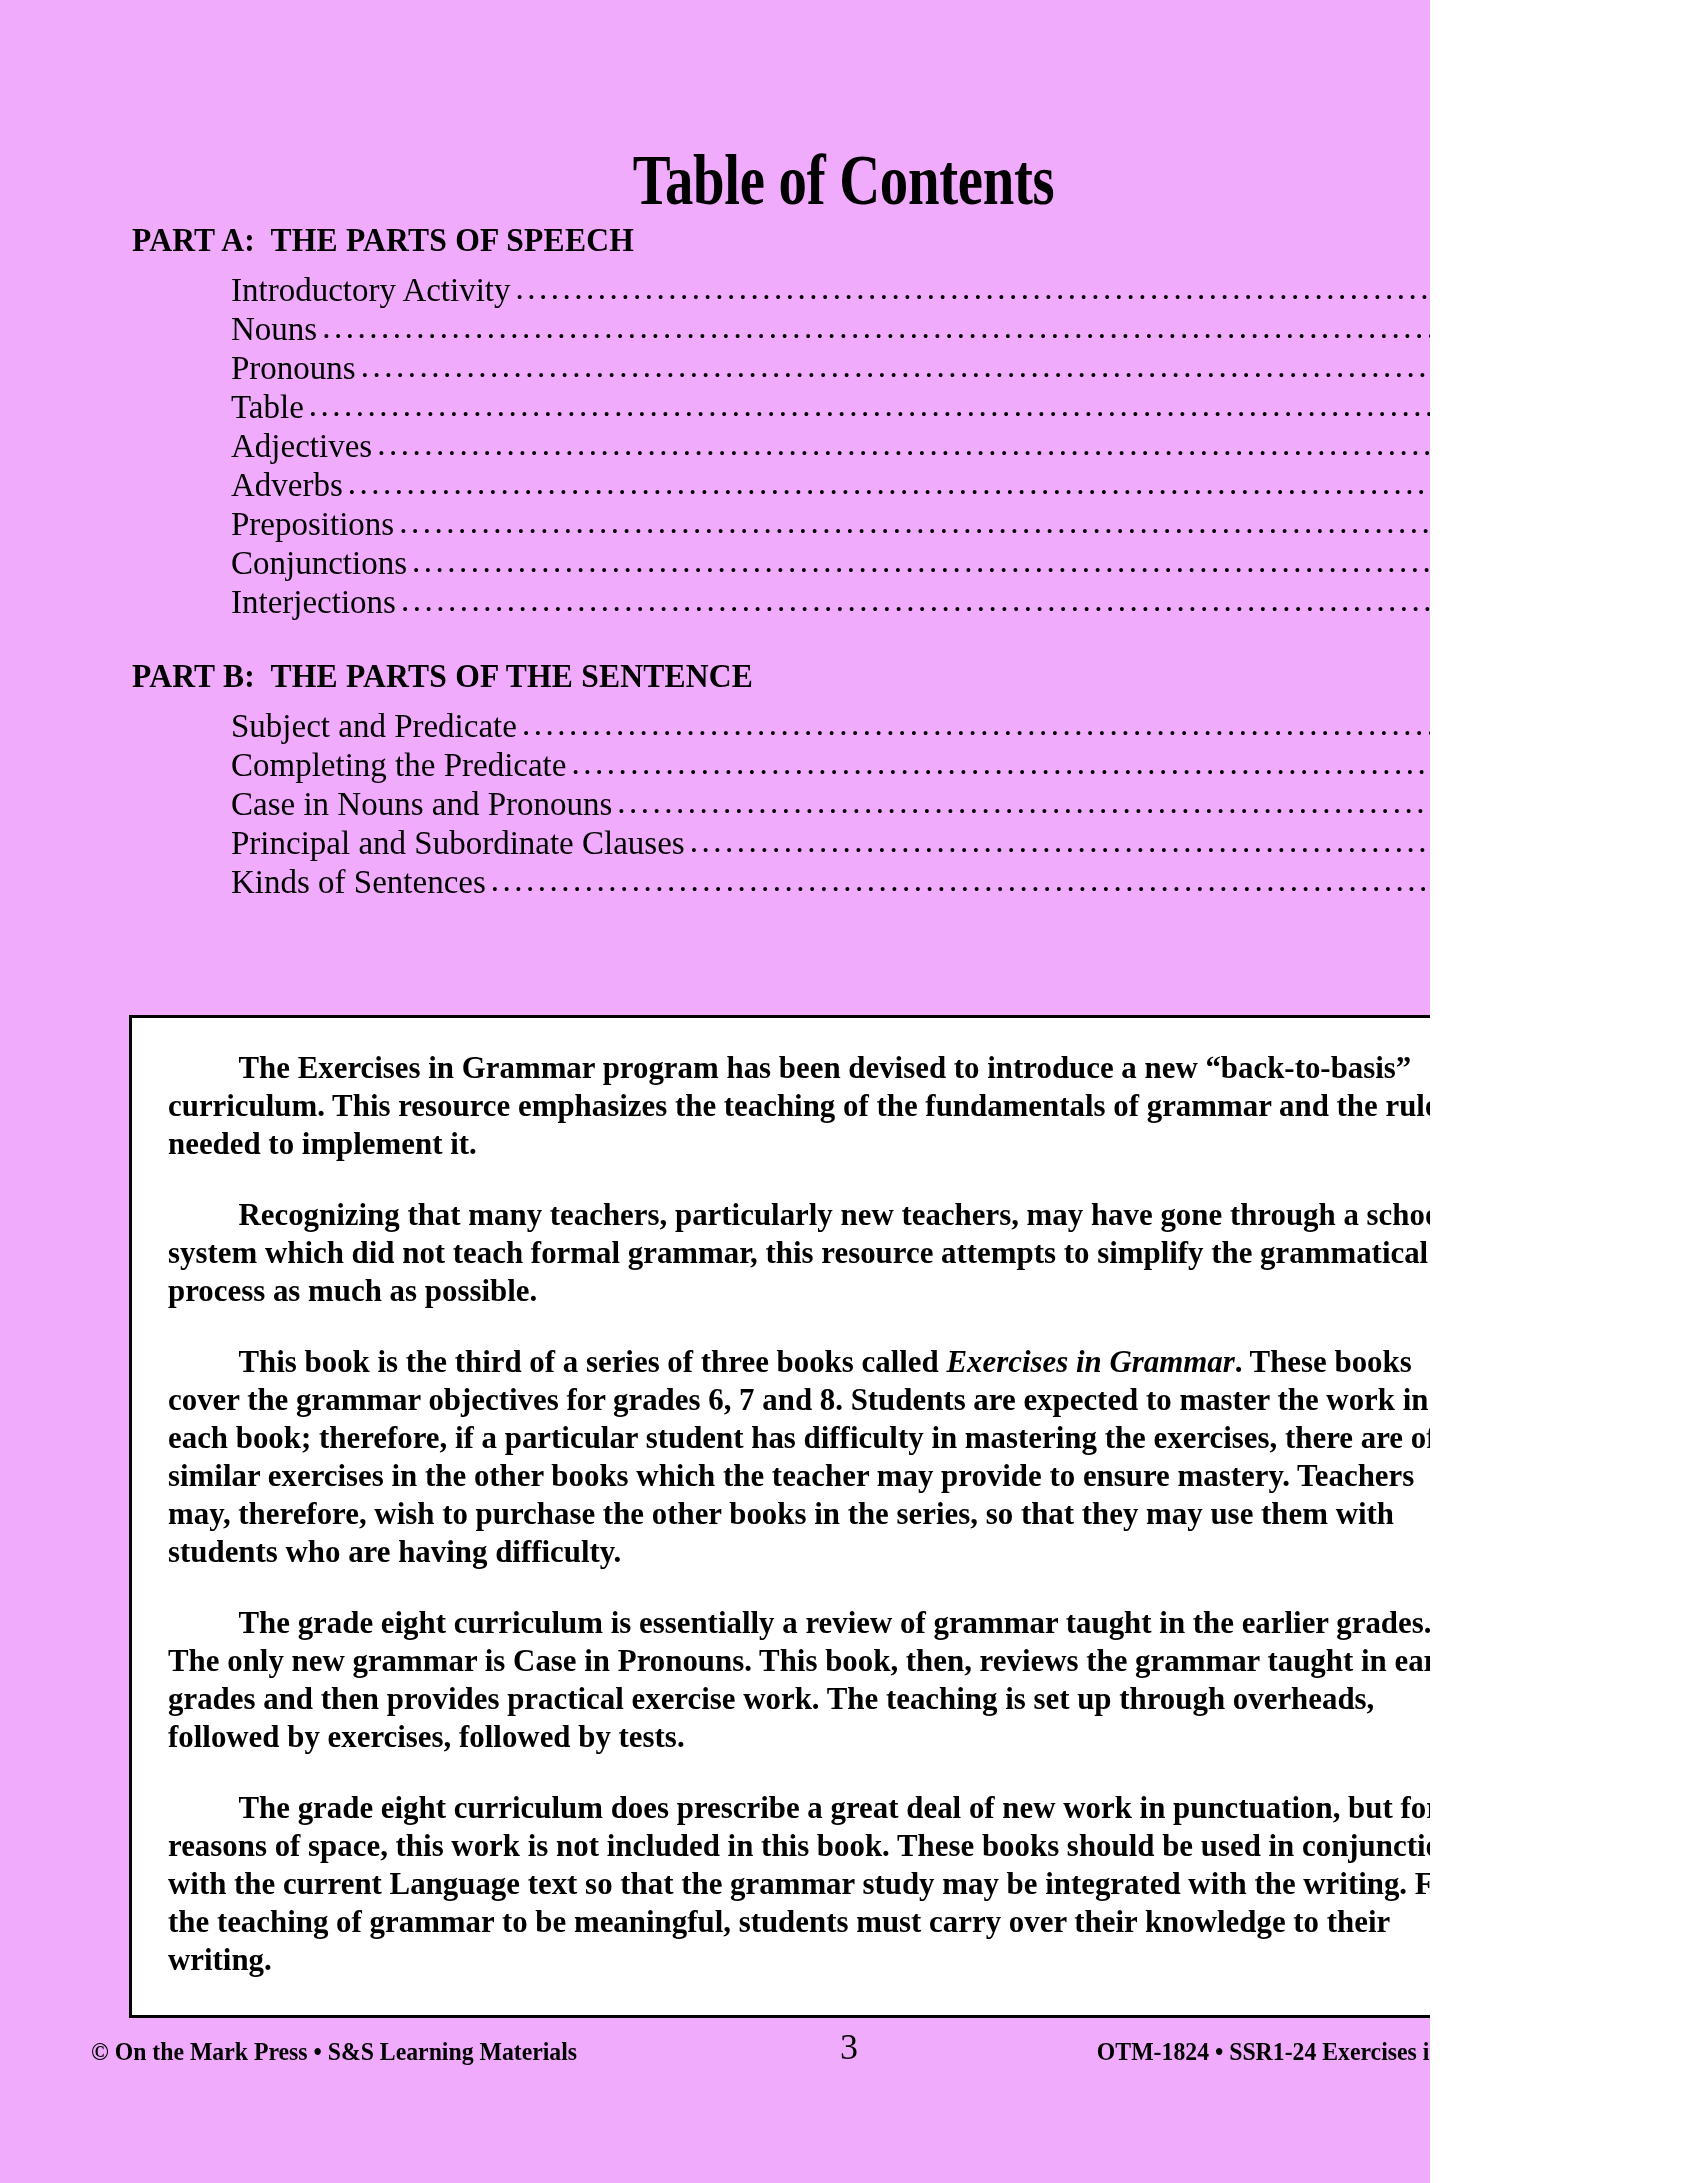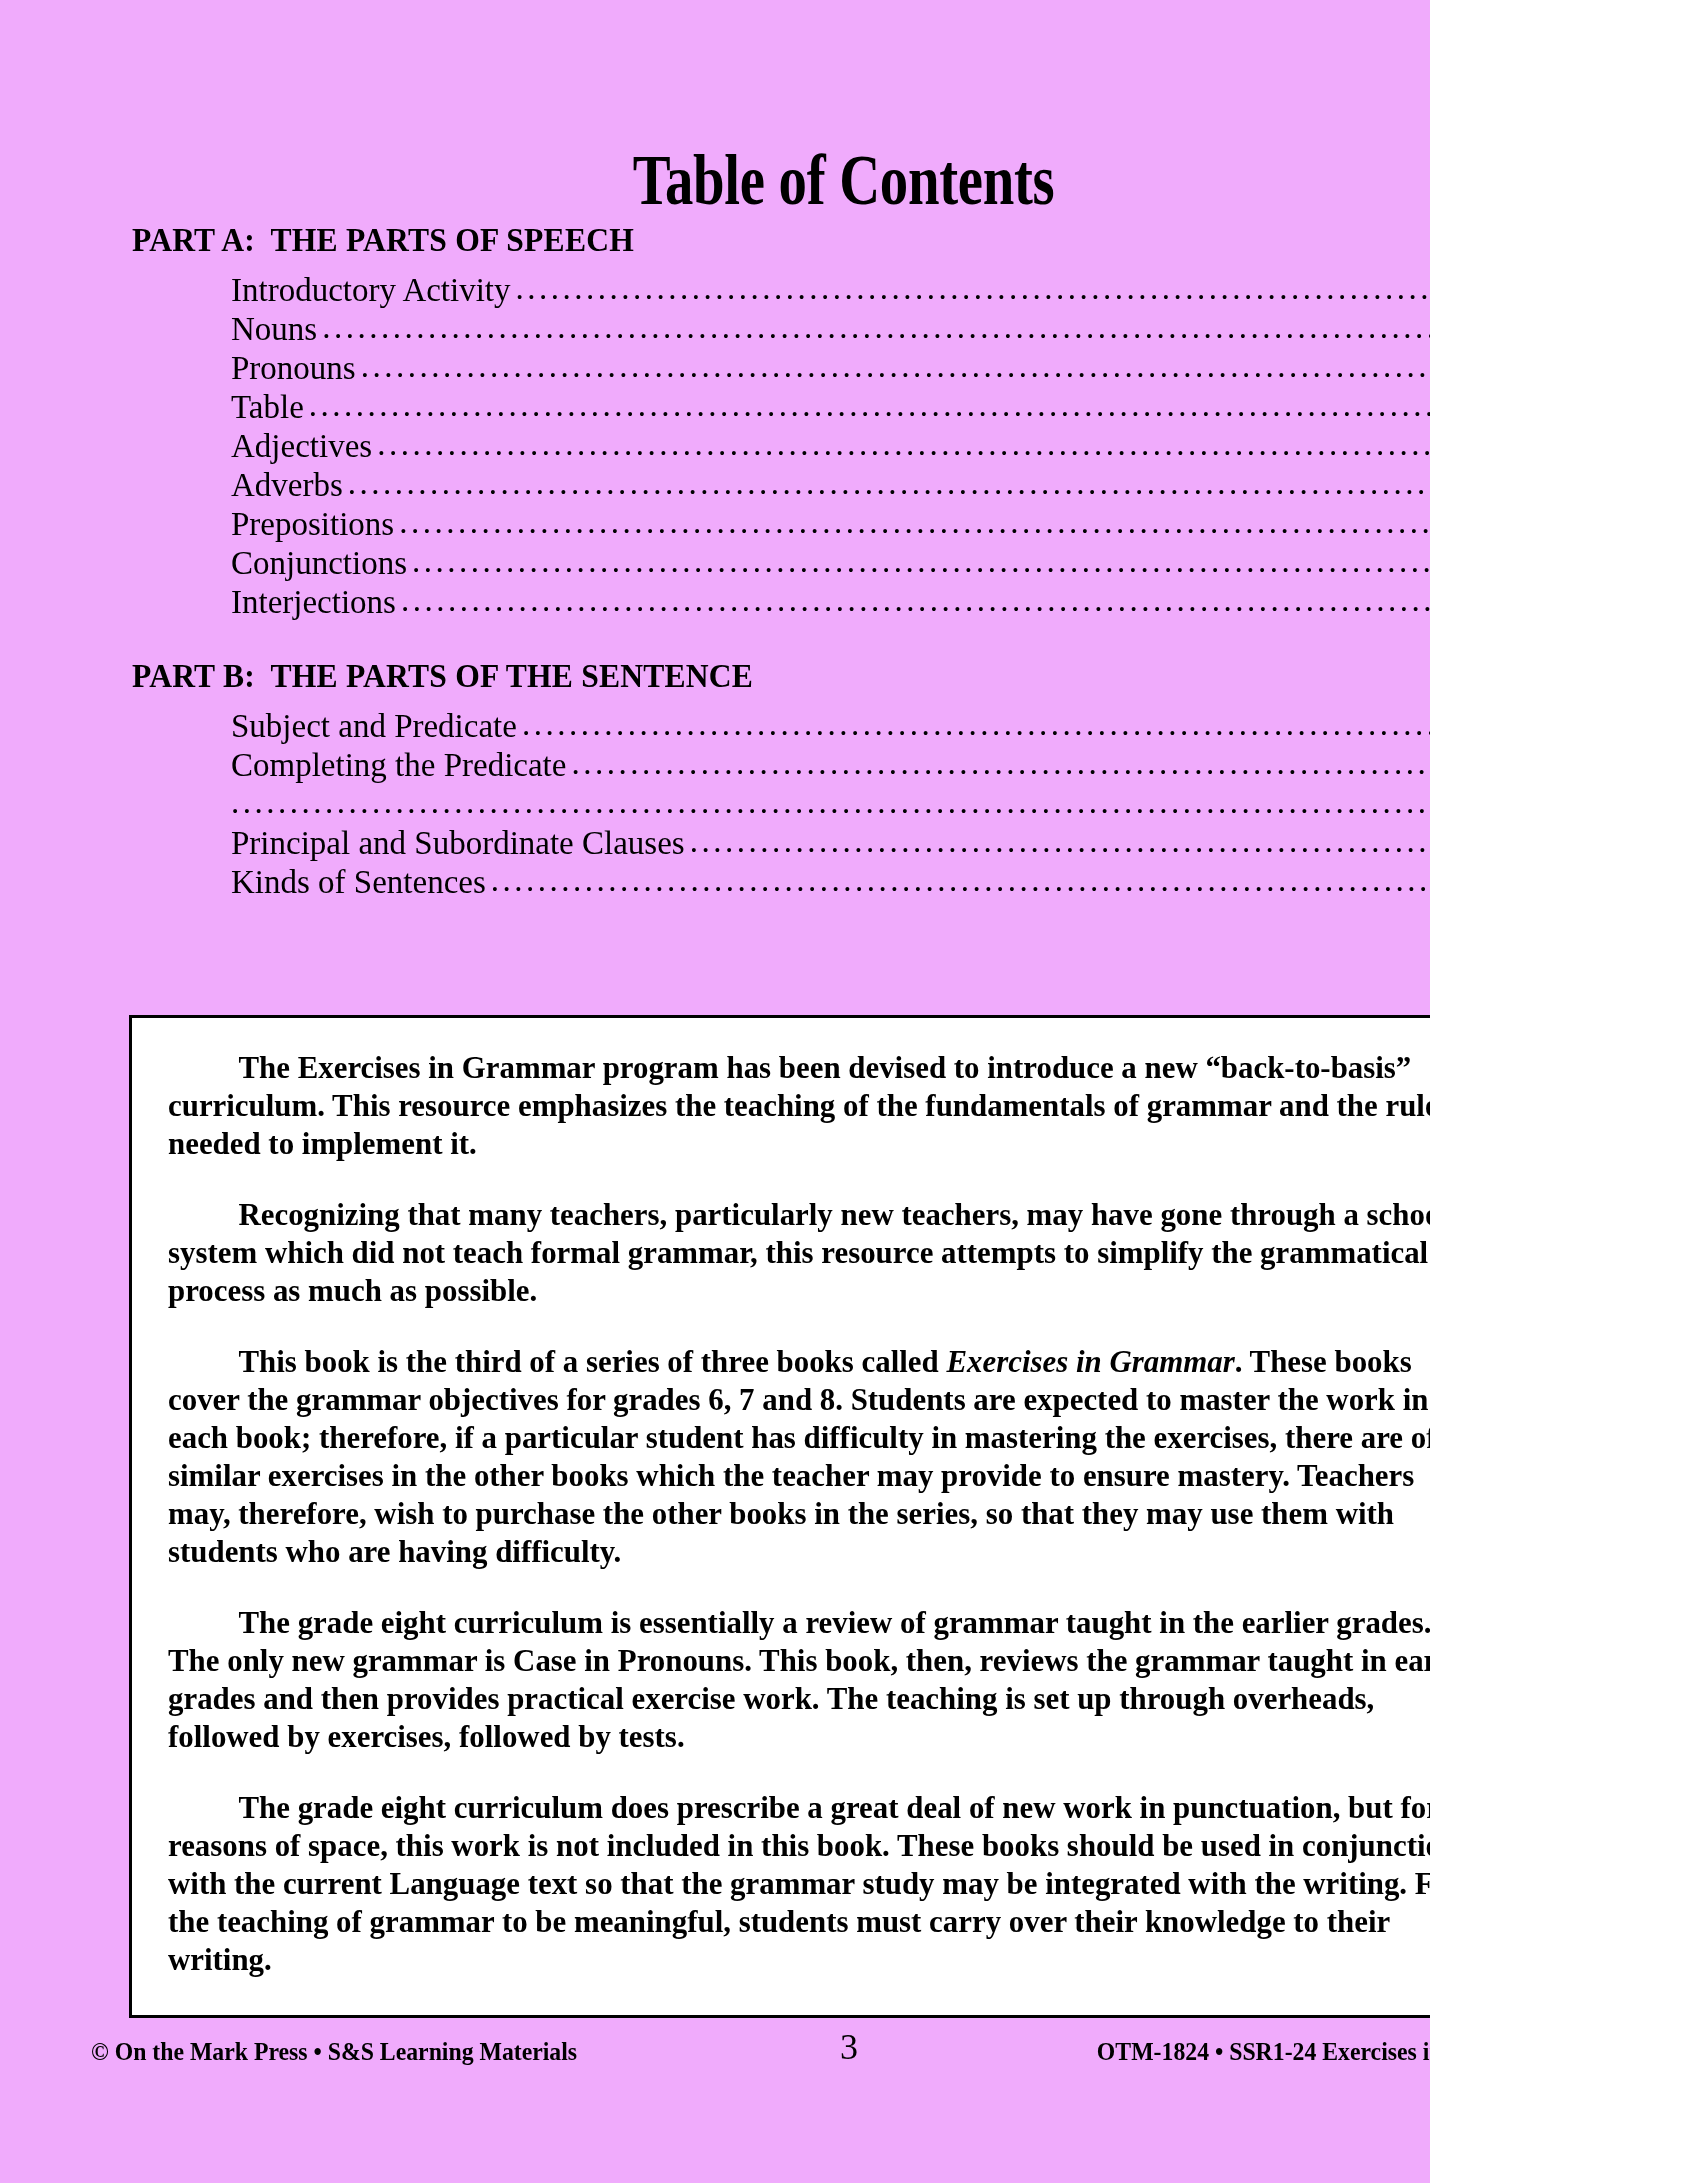--- a/index.html
+++ b/index.html
@@ -216,20 +216,21 @@
           <span class="toc-label">Subject and Predicate</span>
           <span class="toc-dots">......................................................................................................................................................</span>
           <span class="toc-page">65</span>
         </li>
         <li class="toc-row">
           <span class="toc-label">Completing the Predicate</span>
           <span class="toc-dots">......................................................................................................................................................</span>
           <span class="toc-page">71</span>
         </li>
         <li class="toc-row">
+          <span class="toc-label">Case in Nouns and Pronouns</span>
           <span class="toc-dots">......................................................................................................................................................</span>
           <span class="toc-page">79</span>
         </li>
         <li class="toc-row">
           <span class="toc-label">Principal and Subordinate Clauses</span>
           <span class="toc-dots">......................................................................................................................................................</span>
           <span class="toc-page">87</span>
         </li>
         <li class="toc-row">
           <span class="toc-label">Kinds of Sentences</span>

